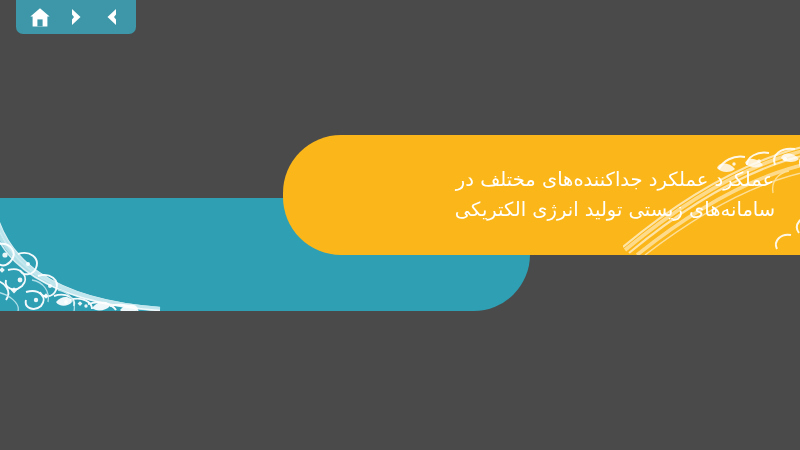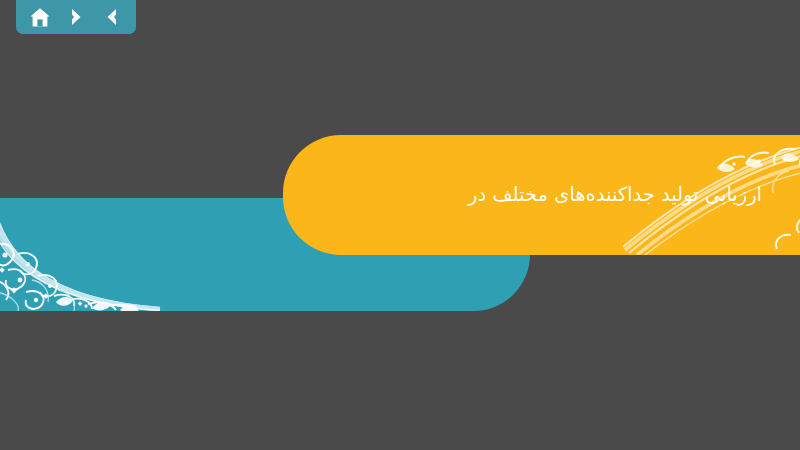--- a/index.html
+++ b/index.html
@@ -247,18 +247,19 @@
         <path d="M166 36 C 154 38, 148 48, 150 58"></path>
       </g>
       <g fill="#ffffff" opacity="0.8">
         <path d="M140 30 C 134 22, 124 22, 122 28 C 126 33, 136 34, 140 30 Z"></path>
         <path d="M112 34 C 106 27, 96 27, 94 33 C 98 38, 108 38, 112 34 Z"></path>
         <path d="M176 24 C 170 17, 160 17, 158 23 C 162 28, 172 28, 176 24 Z"></path>
       </g>
     </svg>
 
     <div id="title-block">
-      <div class="title-line">ارزیابی تولید جداکننده‌های مختلف در</div>
+      <div class="title-line">عملکرد عملکرد جداکننده‌های مختلف در</div>
+      <div class="title-line">سامانه‌های زیستی تولید انرژی الکتریکی</div>
     </div>
 
   </div>
 
 </div>
 
 </body></html>

